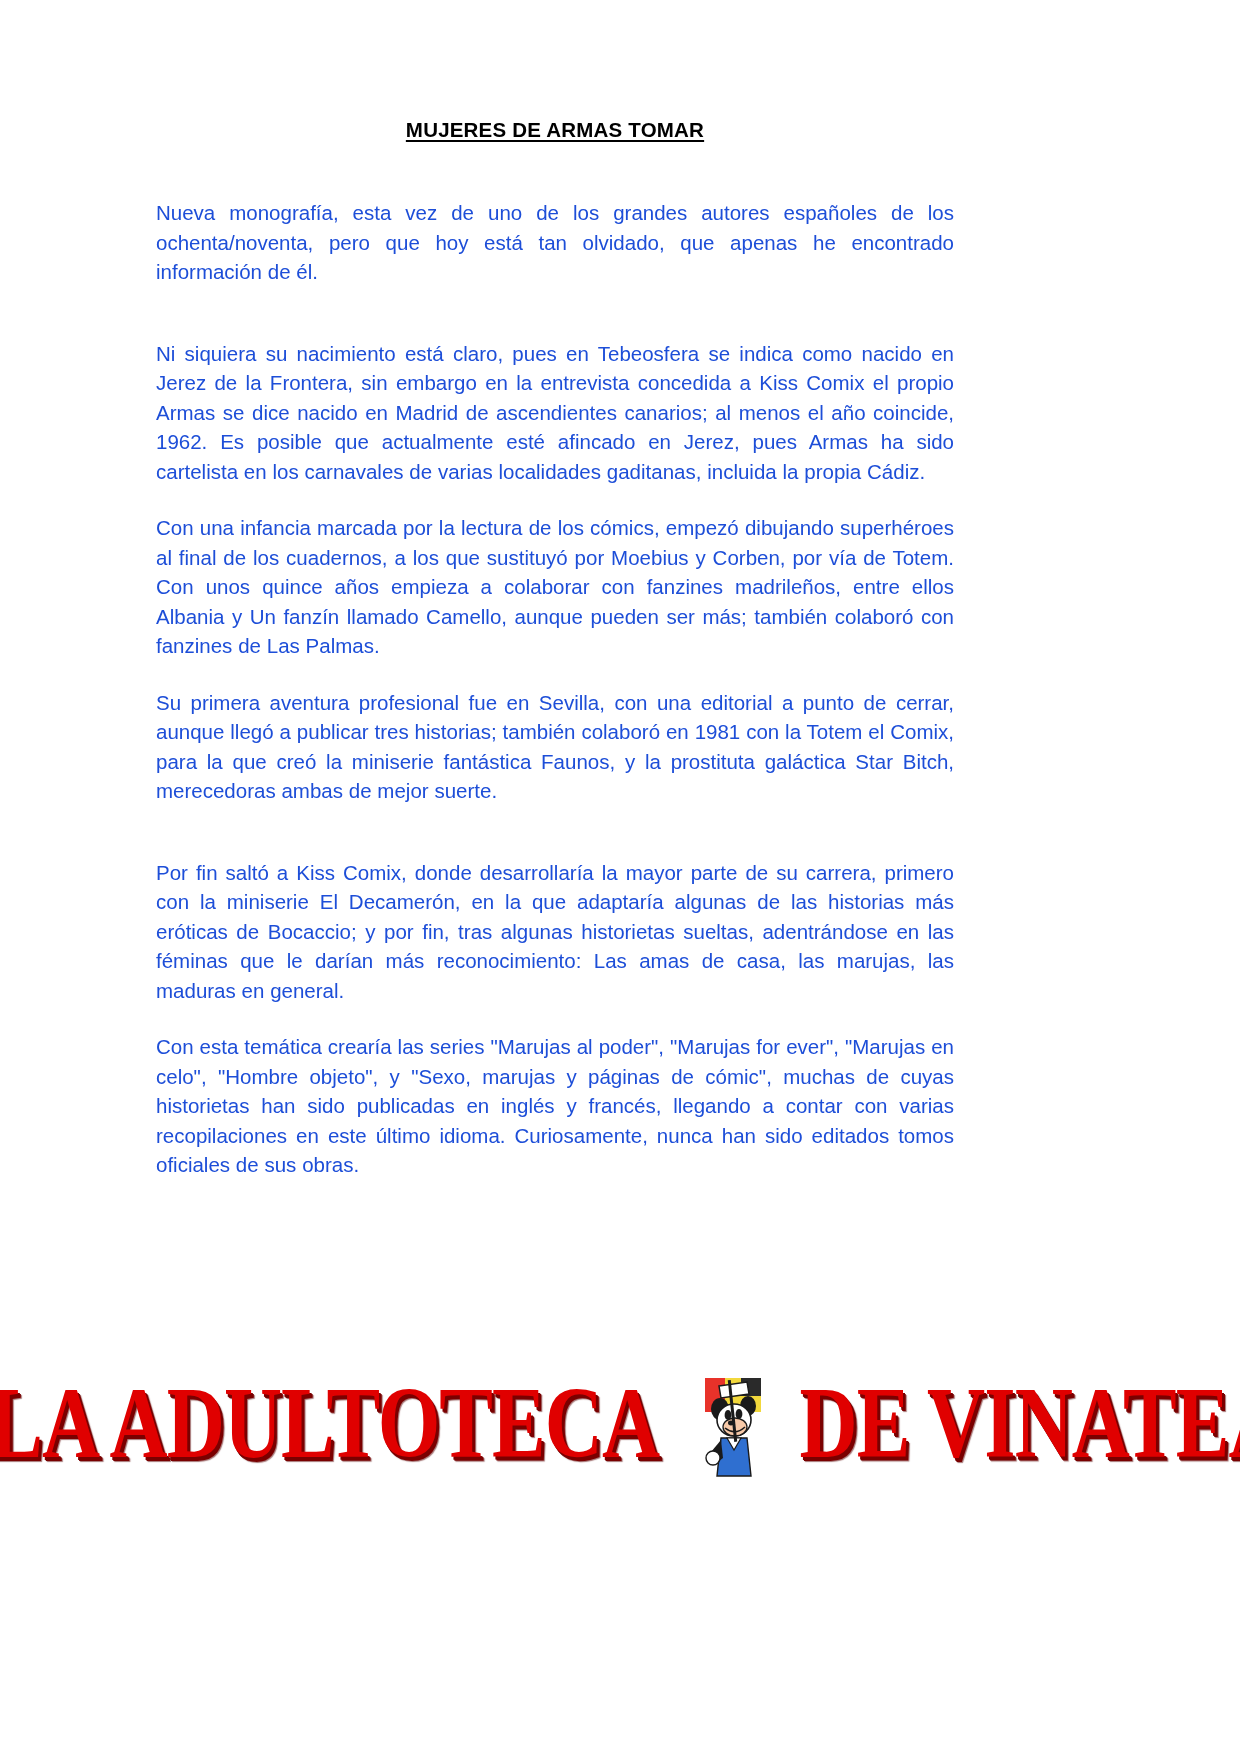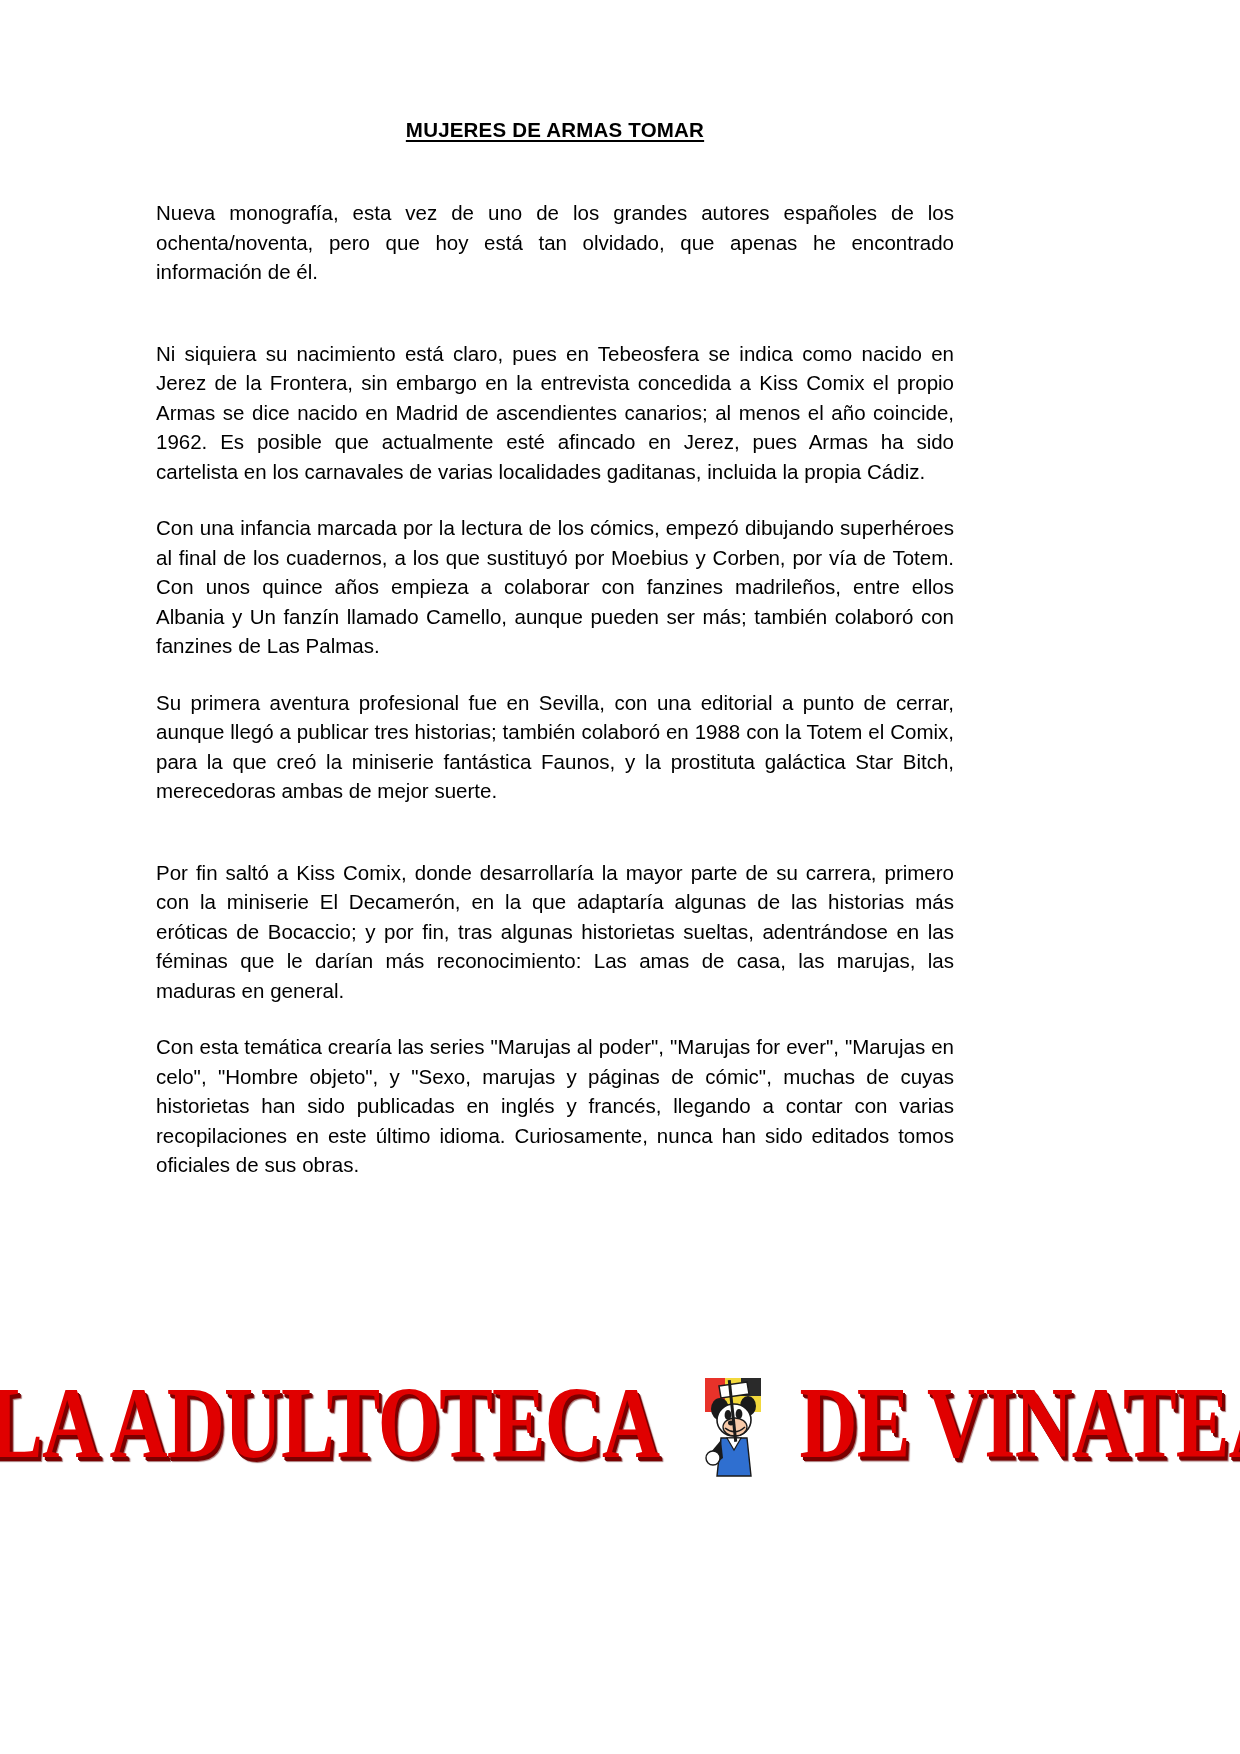--- a/index.html
+++ b/index.html
@@ -32,21 +32,21 @@
     padding: 0;
   }
   .doc-title span {
     text-decoration: underline;
     text-underline-offset: 3px;
   }
   .para {
     text-align: justify;
     font-size: 20.5px;
     line-height: 29.5px;
-    color: #000000;
+    color: #1d4ed8;
     margin: 0;
     padding: 0;
     hyphens: none;
     word-spacing: 0.1px;
   }
   .gap-xl { height: 56px; }
   .gap-lg { height: 52px; }
   .gap-md { height: 27px; }
 
   
@@ -104,21 +104,21 @@
     <div class="gap-lg"></div>
 
     <p class="para">Ni siquiera su nacimiento está claro, pues en Tebeosfera se indica como nacido en Jerez de la Frontera, sin embargo en la entrevista concedida a Kiss Comix el propio Armas se dice nacido en Madrid de ascendientes canarios; al menos el año coincide, 1962. Es posible que actualmente esté afincado en Jerez, pues Armas ha sido cartelista en los carnavales de varias localidades gaditanas, incluida la propia Cádiz.</p>
 
     <div class="gap-md"></div>
 
     <p class="para">Con una infancia marcada por la lectura de los cómics, empezó dibujando superhéroes al final de los cuadernos, a los que sustituyó por Moebius y Corben, por vía de Totem. Con unos quince años empieza a colaborar con fanzines madrileños, entre ellos Albania y Un fanzín llamado Camello, aunque pueden ser más; también colaboró con fanzines de Las Palmas.</p>
 
     <div class="gap-md"></div>
 
-    <p class="para">Su primera aventura profesional fue en Sevilla, con una editorial a punto de cerrar, aunque llegó a publicar tres historias; también colaboró en 1988 con la Totem el Comix, para la que creó la miniserie fantástica Faunos, y la prostituta galáctica Star Bitch, merecedoras ambas de mejor suerte.</p>
+    <p class="para">Su primera aventura profesional fue en Sevilla, con una editorial a punto de cerrar, aunque llegó a publicar tres historias; también colaboró en 1981 con la Totem el Comix, para la que creó la miniserie fantástica Faunos, y la prostituta galáctica Star Bitch, merecedoras ambas de mejor suerte.</p>
 
     <div class="gap-lg"></div>
 
     <p class="para">Por fin saltó a Kiss Comix, donde desarrollaría la mayor parte de su carrera, primero con la miniserie El Decamerón, en la que adaptaría algunas de las historias más eróticas de Bocaccio; y por fin, tras algunas historietas sueltas, adentrándose en las féminas que le darían más reconocimiento: Las amas de casa, las marujas, las maduras en general.</p>
 
     <div class="gap-md"></div>
 
     <p class="para">Con esta temática crearía las series "Marujas al poder", "Marujas for ever", "Marujas en celo", "Hombre objeto", y "Sexo, marujas y páginas de cómic", muchas de cuyas historietas han sido publicadas en inglés y francés, llegando a contar con varias recopilaciones en este último idioma. Curiosamente, nunca han sido editados tomos oficiales de sus obras.</p>
 
     <div class="gap-md"></div>

